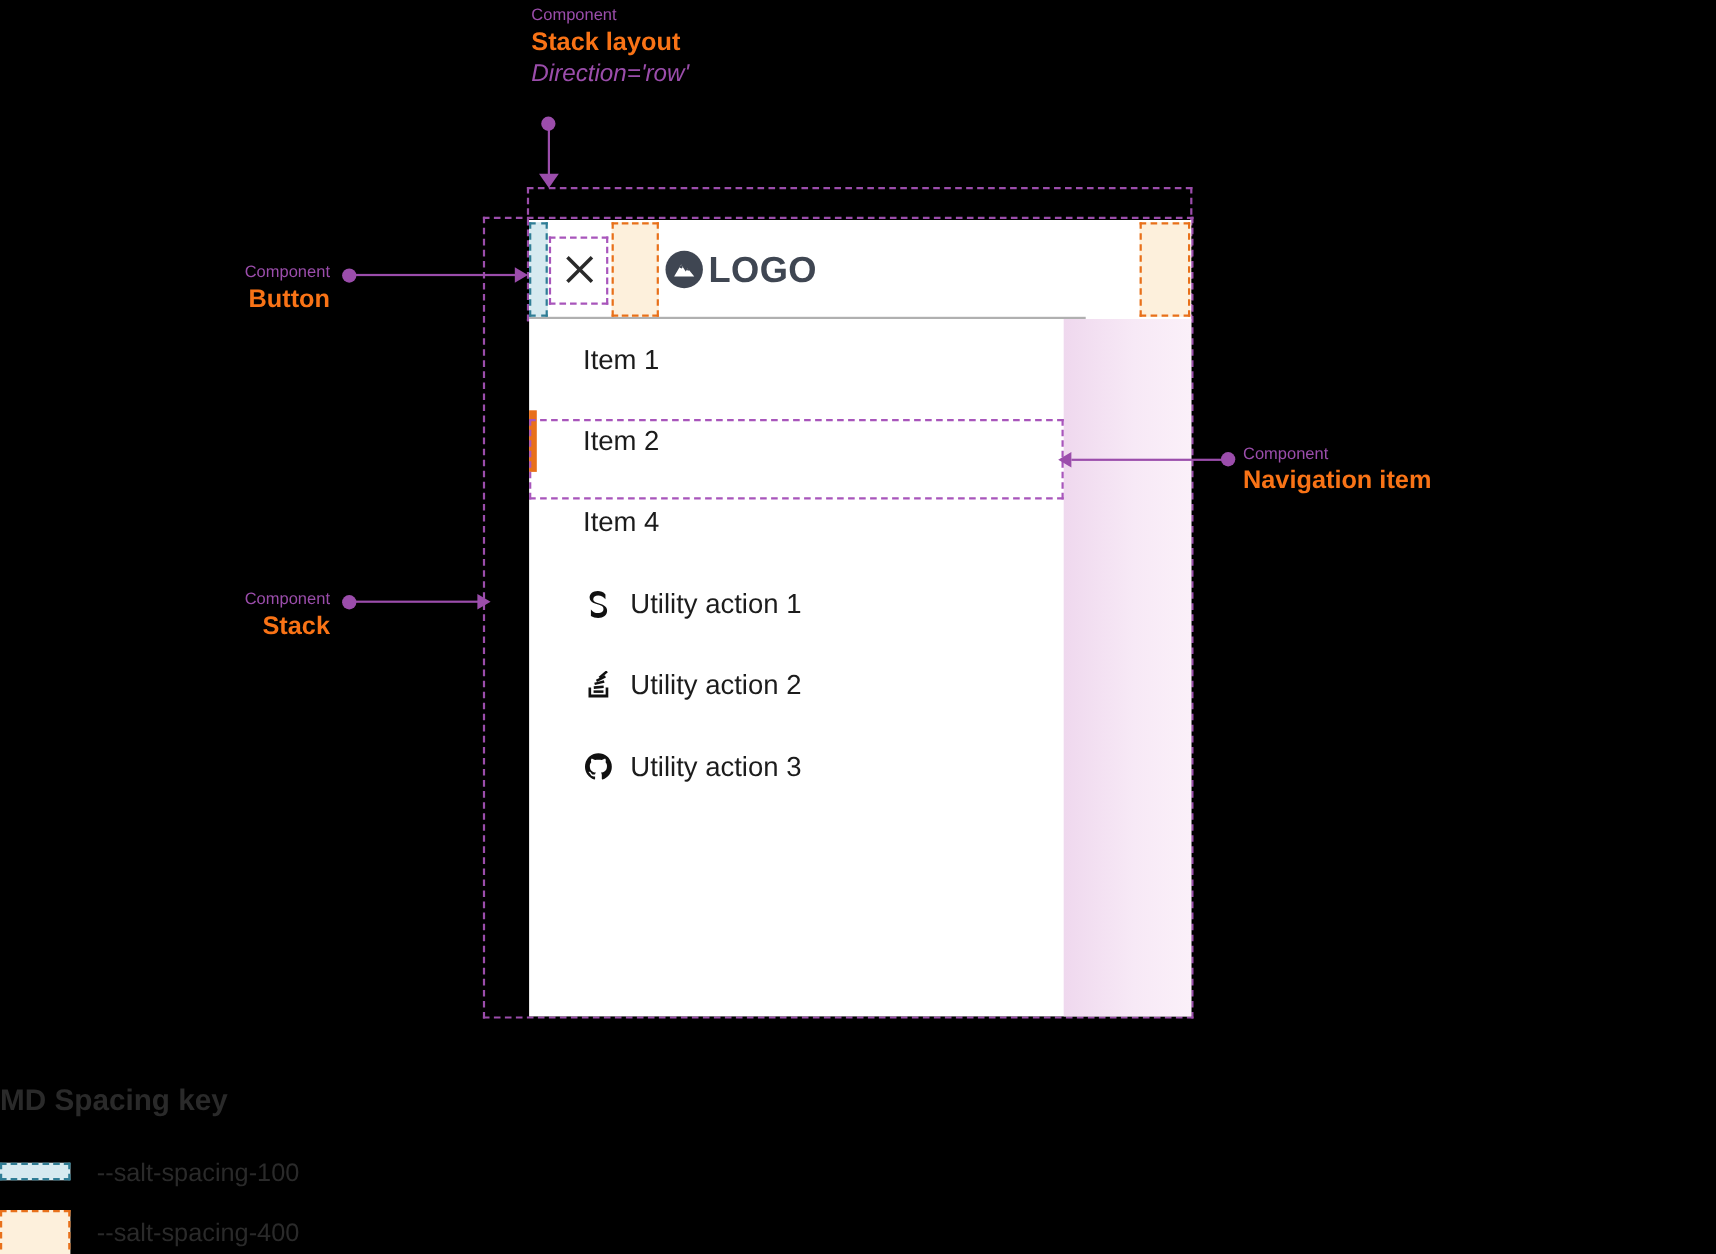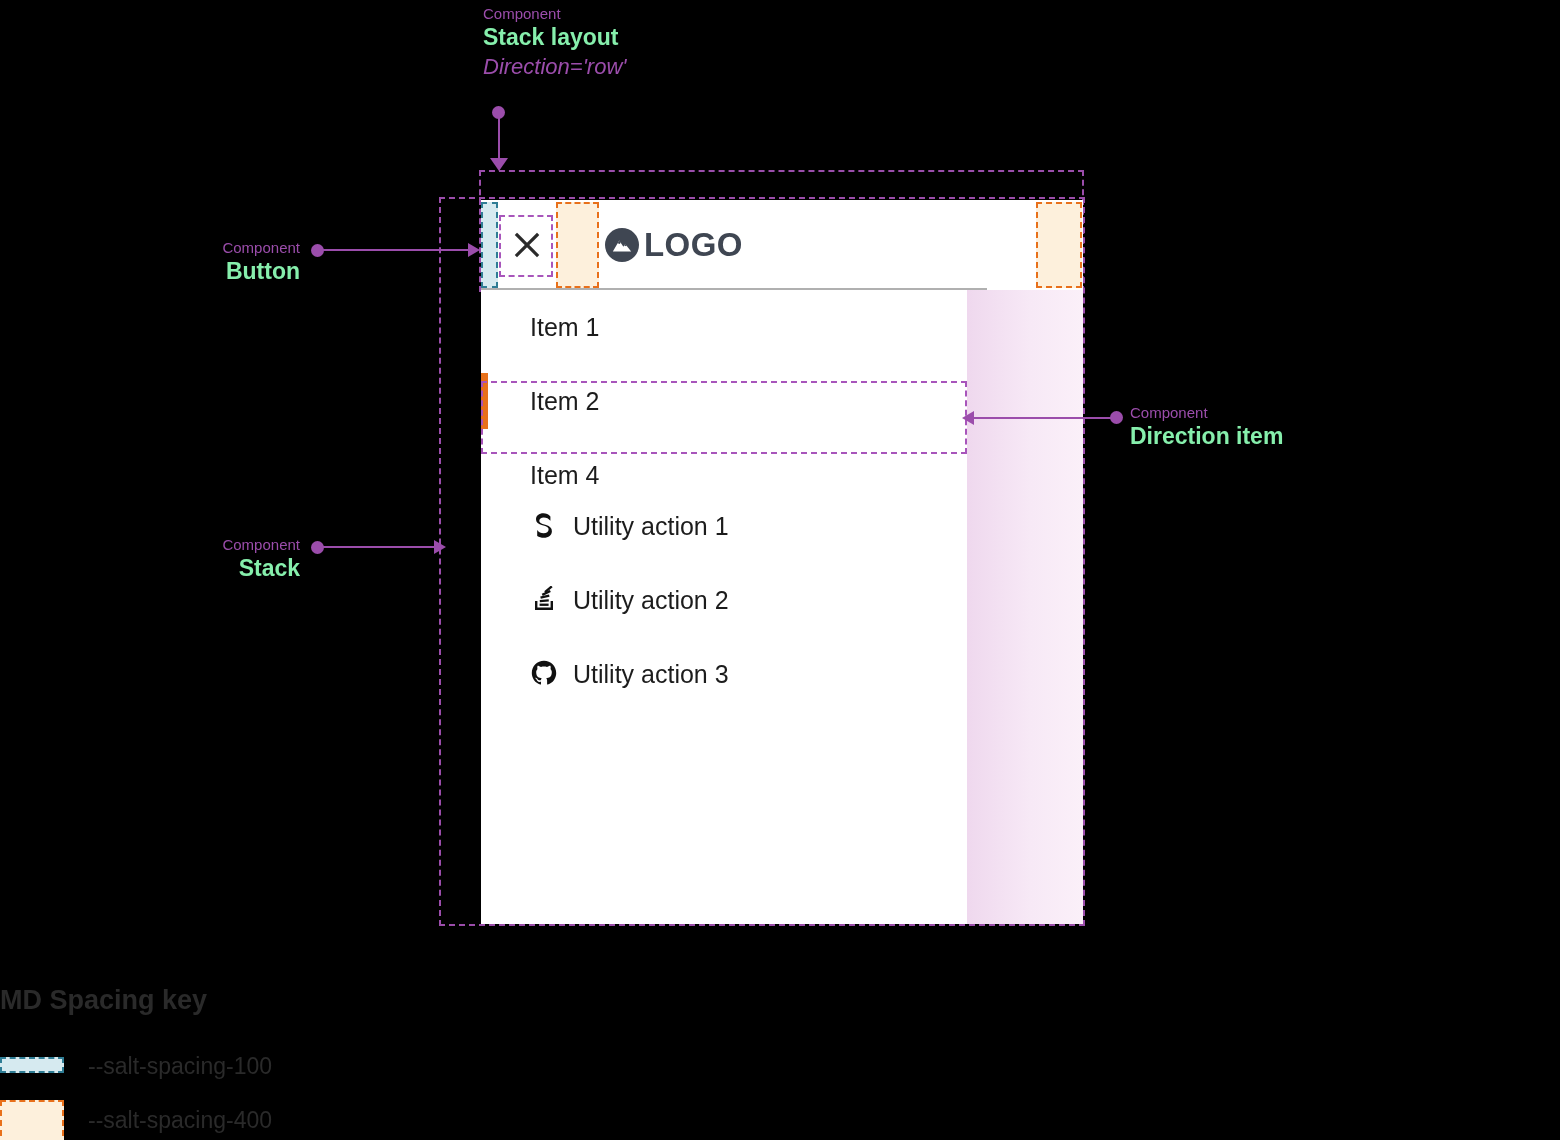--- a/index.html
+++ b/index.html
@@ -24,21 +24,21 @@
   }
   .anno .lbl {
     font-size: 15px;
     font-weight: 400;
     color: #9b4dab;
     display: block;
   }
   .anno .val {
     font-size: 23px;
     font-weight: 700;
-    color: #86efac;
+    color: #f97316;
     display: block;
   }
   .anno .sub {
     font-size: 22px;
     font-weight: 400;
     font-style: italic;
     color: #9b4dab;
     display: block;
   }
   .anno.right-align { text-align: right; }
@@ -203,21 +203,21 @@
     left: 0;
     top: 9px;
     width: 7px;
     height: 56px;
     background: #e8701a;
   }
   .util-item {
     position: relative;
     height: 74px;
     display: flex;
-    align-items: flex-start;
+    align-items: center;
     cursor: pointer;
   }
   .util-item .util-icon {
     width: 30px;
     margin-left: 48px;
     display: flex;
     align-items: center;
     justify-content: center;
   }
   .util-item .util-label {
@@ -362,21 +362,21 @@
 <div class="sp300" style="left:1036px; top:202px; width:46px; height:86px;"></div>
 
 <div class="dash-purple-thin" style="left:499px; top:215px; width:54px; height:62px;"></div>
 
 <div class="dash-purple-thin" style="left:481px; top:381px; width:486px; height:73px;"></div>
 <div class="arrow-left" style="left:962px; top:411px;"></div>
 <div class="conn-line-h" style="left:974px; top:417px; width:140px;"></div>
 <div class="conn-dot" style="left:1110px; top:411px;"></div>
 <div class="anno" style="left:1130px; top:403px;">
   <span class="lbl">Component</span>
-  <span class="val">Direction item</span>
+  <span class="val">Navigation item</span>
 </div>
 
 <div id="spacing-key">
   <div id="spacing-key-title">MD Spacing key</div>
 
   <div class="sp100" style="left:0px; top:72px; width:64px; height:16px;"></div>
   <span class="key-row-text" style="left:88px; top:68px;">--salt-spacing-100</span>
 
   <div class="sp300" style="left:0px; top:115px; width:64px; height:46px;"></div>
   <span class="key-row-text" style="left:88px; top:122px;">--salt-spacing-400</span>

